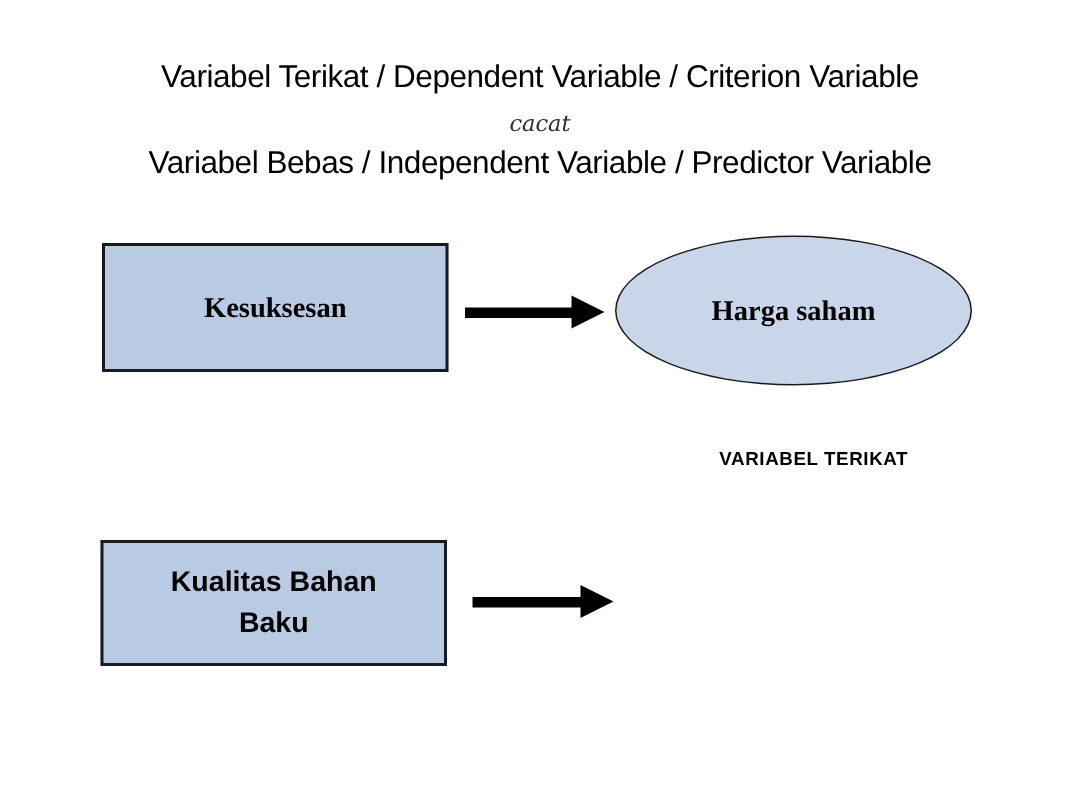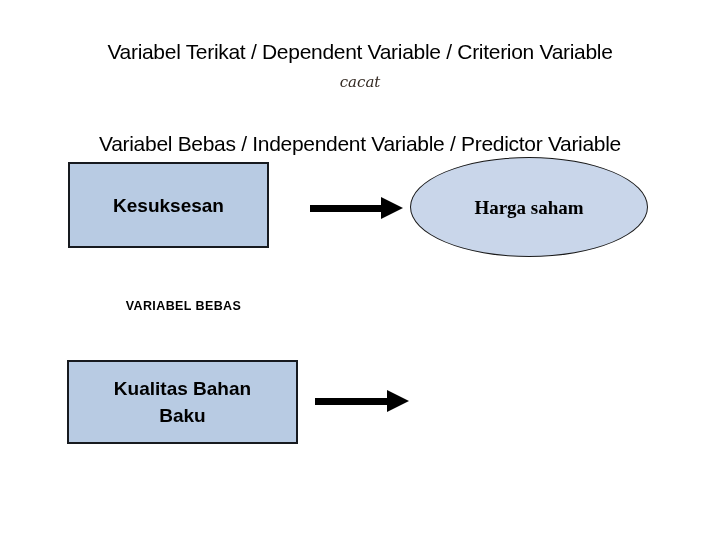--- a/index.html
+++ b/index.html
@@ -21,21 +21,21 @@
     position: absolute;
     left: 0;
     width: 720px;
     text-align: center;
     color: var(--title-text, #000);
     font-size: 21px;
     letter-spacing: -0.3px;
     white-space: nowrap;
   }
   .title-line.first  { top: 40px; }
-  .title-line.second { top: 97px; margin-top: 35px; }
+  .title-line.second { top: 97px; }
 
   .versus {
     position: absolute;
     left: 0;
     top: 73px;
     width: 720px;
     text-align: center;
     font-family: "DejaVu Serif", serif;
     font-style: italic;
     font-size: 15px;
@@ -51,21 +51,21 @@
     display: flex;
     flex-direction: column;
     align-items: center;
     justify-content: center;
     text-align: center;
     font-weight: bold;
     font-size: 19px;
     line-height: 27px;
     color: var(--box-text, #000);
   }
-  .cause-box.row1 { left: 68px; top: 162px; width: 201px; height: 86px; }
+  .cause-box.row1 { left: 68px; top: 162px; width: 231px; height: 86px; font-family: Liberation Serif, serif; }
   .cause-box.row2 { left: 67px; top: 360px; width: 231px; height: 84px; }
 
   .effect-ellipse {
     position: absolute;
     box-sizing: border-box;
     background: var(--shape-fill-ellipse, #c9d6ea);
     border: 1px solid var(--ellipse-border, #1a1a1a);
     border-radius: 50%;
     display: flex;
     flex-direction: column;
@@ -131,22 +131,22 @@
 
   <div class="arrow1">
     <div class="arrow-shaft"></div>
     <div class="arrow-head"></div>
   </div>
 
   <div class="effect-ellipse row1">
     <span>Harga saham</span>
   </div>
 
-  <div class="axis-label left">VARIABEL BEBAS</div>
 
+  <div class="axis-label right">VARIABEL TERIKAT</div>
 
   <div class="cause-box row2">
     <span>Kualitas Bahan</span>
     <span>Baku</span>
   </div>
 
   <div class="arrow2">
     <div class="arrow-shaft"></div>
     <div class="arrow-head"></div>
   </div>

